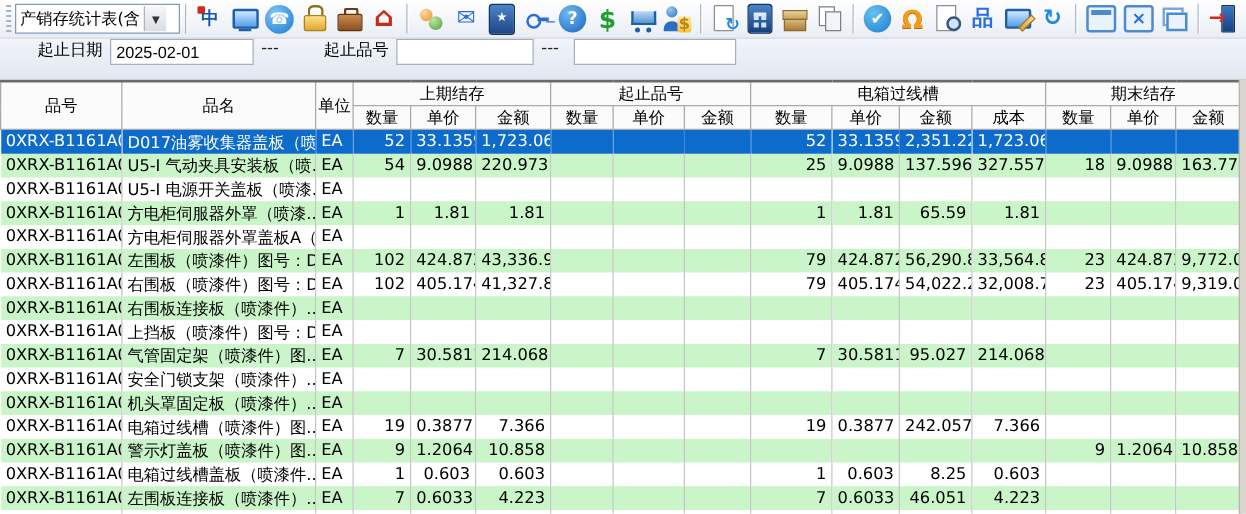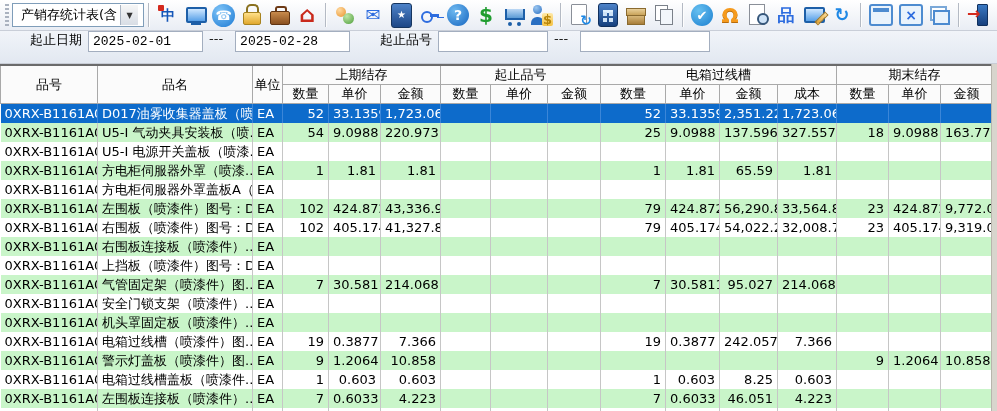--- a/index.html
+++ b/index.html
@@ -5,21 +5,21 @@
   html,body{margin:0;padding:0;background:#fff;}
   #app{position:relative;width:997px;height:411px;overflow:hidden;
        font-family:"DejaVu Sans","Liberation Sans",sans-serif;font-size:13px;color:#000;}
 
   
   .toolbar{height:30px;display:flex;align-items:center;padding:0 2px;
            background:linear-gradient(#ffffff,#e9edf4);border-bottom:1px solid #c9ced8;}
   .gripper{width:4px;height:22px;margin:0 3px;
            background:repeating-linear-gradient(#aab2bf 0 2px,transparent 2px 4px);}
   .dropdown{width:130px;height:22px;background:#fff;border:1px solid #7f9db9;
-            display:flex;align-items:center;justify-content:center;}
+            display:flex;align-items:center;justify-content:flex-start;}
   .dropdown .dd-text{padding:0 3px;white-space:nowrap;overflow:hidden;font-size:13px;}
   .dd-btn{width:17px;height:20px;display:flex;align-items:center;justify-content:center;
           background:linear-gradient(#f6f6f6,#d8dde5);border-left:1px solid #aab4c2;
           font-size:8px;color:#333;}
   .tb-sep{width:0;height:24px;border-left:1px solid #b4bac4;border-right:1px solid #fdfdfd;margin:0 4px;}
   .tbi{position:relative;width:26px;height:26px;margin:0 1px;border-radius:3px;
        display:flex;align-items:center;justify-content:center;flex:0 0 auto;}
   .tbi .g{font-size:15px;line-height:1;z-index:2;}
 
   .i-data-transfer-icon .g{color:#1456b8;font-weight:bold;font-size:14px;}
@@ -105,21 +105,21 @@
   .i-exit-icon .g{color:#d42a1e;font-weight:bold;font-size:16px;position:absolute;left:2px;top:4px;}
   .i-exit-icon::after{content:"";position:absolute;right:3px;top:2px;width:9px;height:20px;
        background:linear-gradient(#3a78c2,#16407e);border:1px solid #10305e;border-radius:1px;}
 
   
   .filterbar{height:32px;display:flex;
              background:linear-gradient(#f1f4f9,#e2e8f1);border-bottom:1px solid #c8cdd6;}
   .filterbar .lbl{margin-left:30px;white-space:nowrap;}
   .filterbar .lbl2{}
   .filterbar input{height:17px;border:1px solid #a3aebf;background:#fff;margin-left:6px;
-                   padding:1px 4px;font-size:13px;font-family:Liberation Mono, monospace;}
+                   padding:1px 4px;font-size:13px;font-family:Liberation Sans, sans-serif;}
   .filterbar .dash{margin:0 6px;color:#222;}
   .w-date{width:105px;} .w-item{width:100px;} .w-item2{width:120px;}
 
   
   .table-area{position:relative;}
   table{border-collapse:collapse;table-layout:fixed;width:992px;border-top:2px solid #6b6b6b;}
   th{background:#fbfbfb;border:1px solid #a9a9a9;font-weight:normal;text-align:center;
      height:18px;padding:0;font-size:13px;overflow:hidden;white-space:nowrap;}
   td{border-right:1px solid #c6c6c6;height:19px;padding:0 4px;overflow:hidden;
      white-space:nowrap;font-size:13px;}
@@ -231,21 +231,20 @@
         <span class="tbi i-exit-icon">
           <span class="g">→</span>
         </span>
       </div>
   </div>
 
   <div class="filterbar">
     <span class="lbl">起止日期</span>
     <input class="w-date" type="text" value="2025-02-01" style="">
     <span class="dash">---</span>
-    <input class="w-date" type="text" value="2025-02-28" style="">
     <span class="lbl lbl2">起止品号</span>
     <input class="w-item" type="text" value="" style="">
     <span class="dash">---</span>
     <input class="w-item2" type="text" value="" style="">
   </div>
 
   <div class="table-area">
     <table>
       <colgroup>
         <col style="width:97px">

